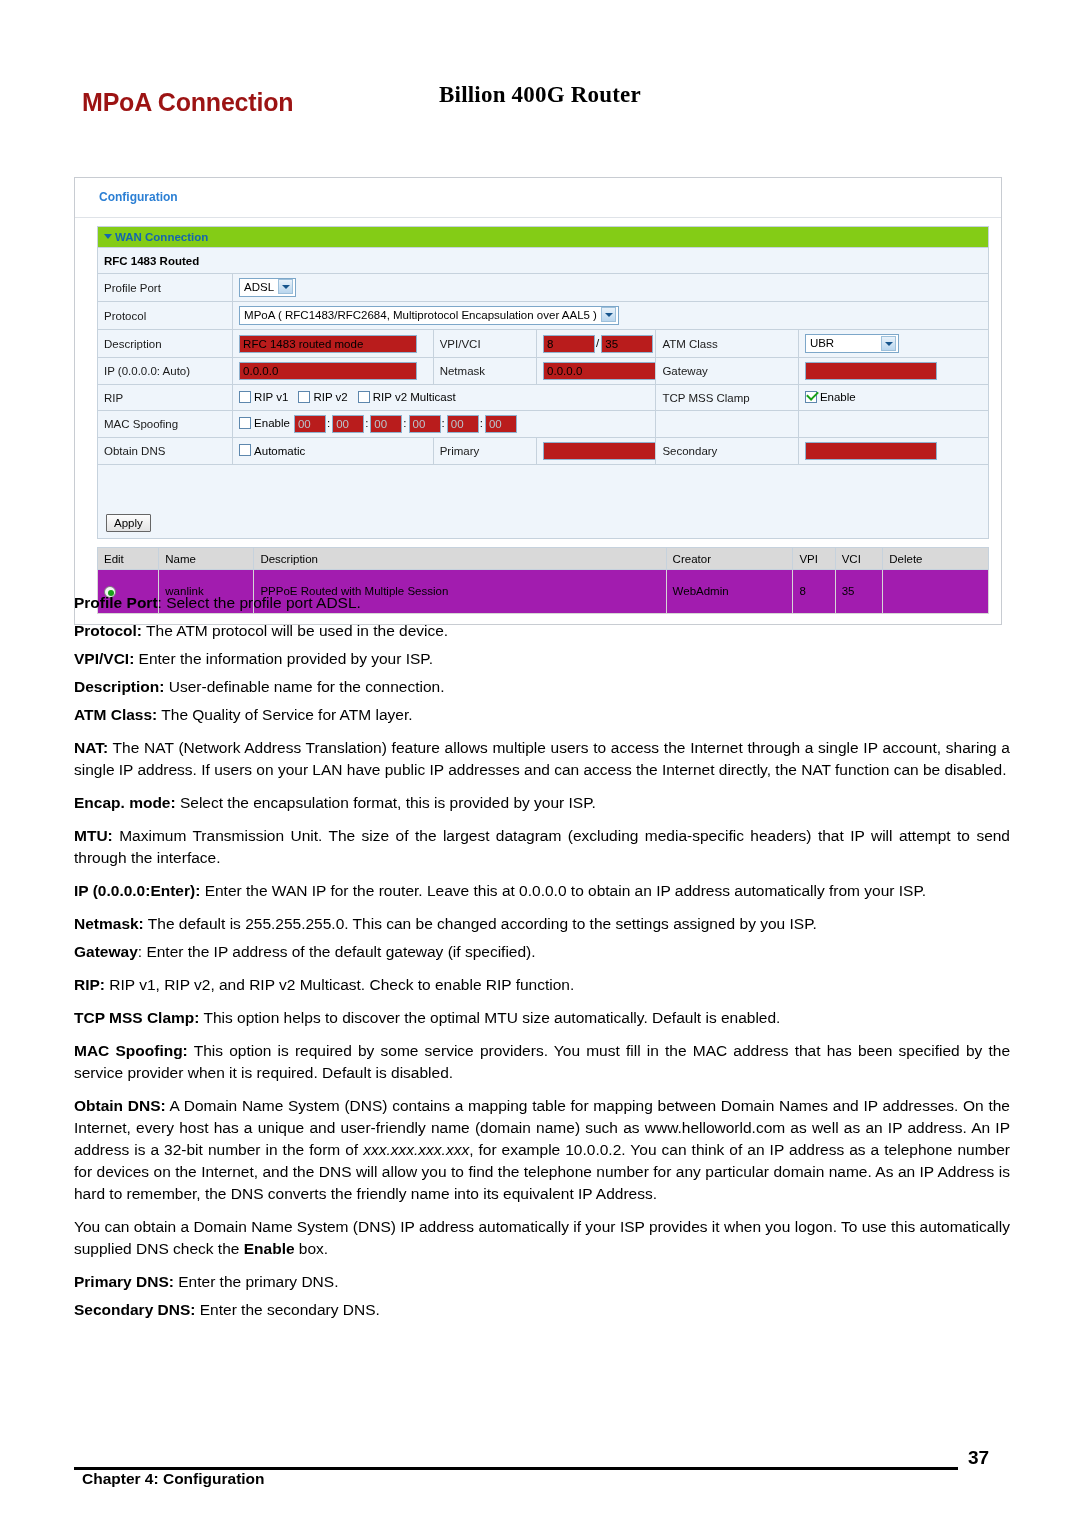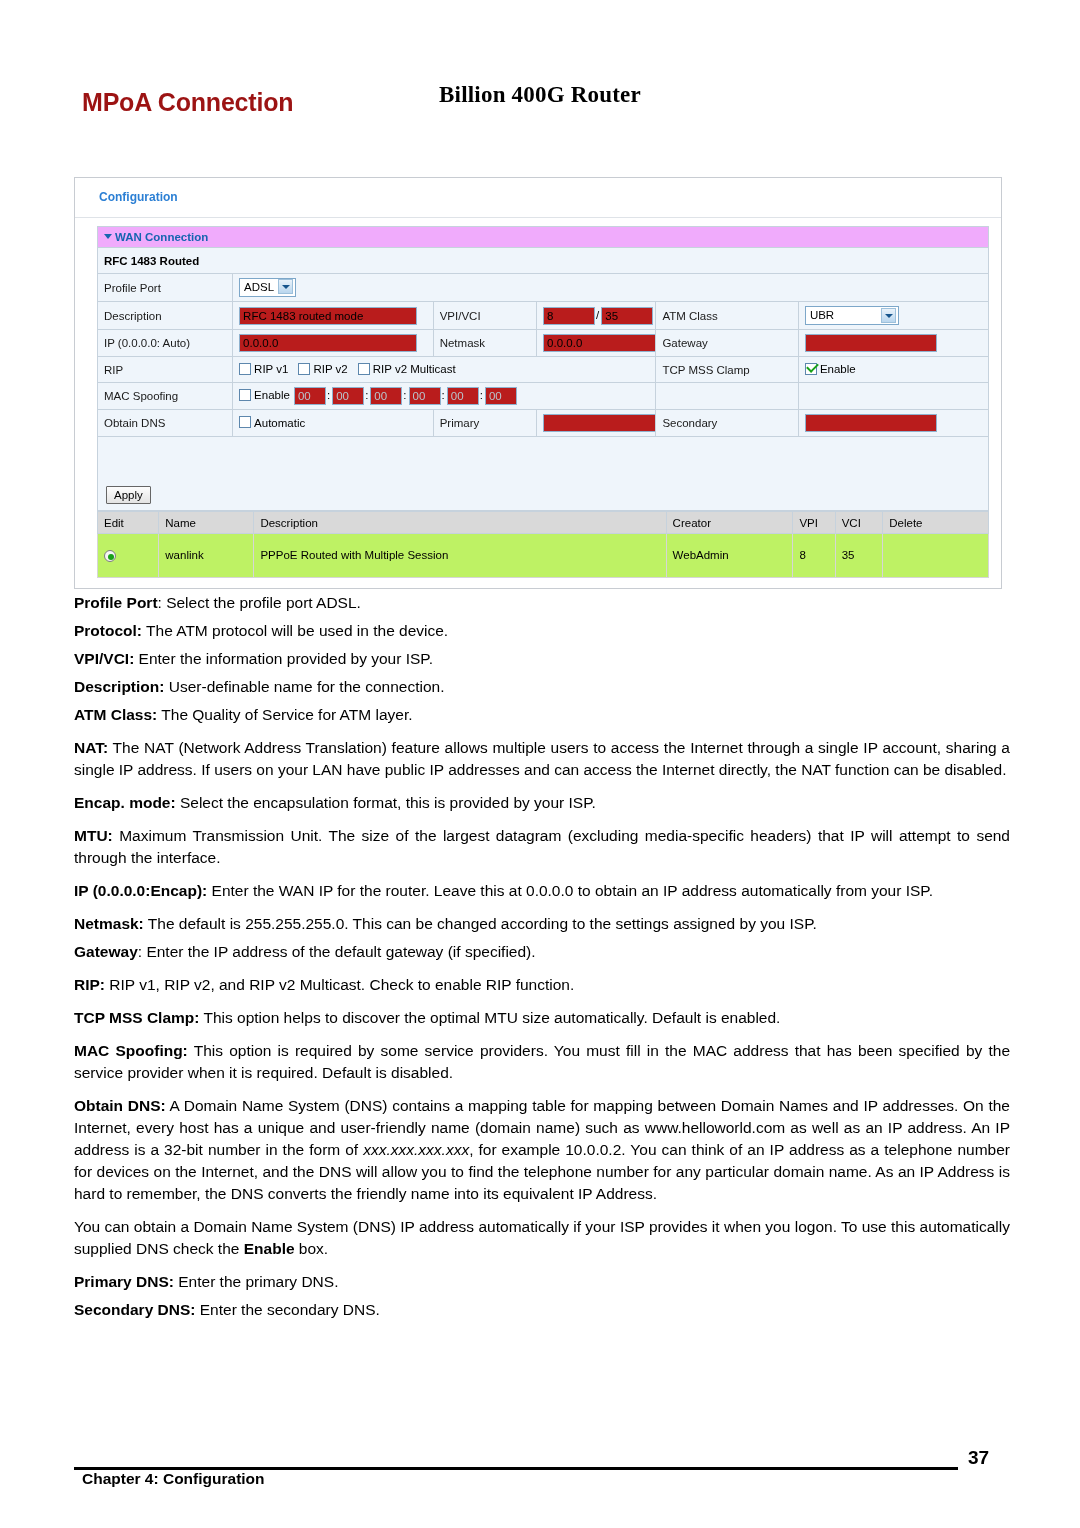--- a/index.html
+++ b/index.html
@@ -50,21 +50,21 @@
     color: #2b7fd4;
     border-bottom: 1px solid #dfe3e8;
     background: #ffffff;
   }
   .panel-body {
     padding: 8px 12px 10px 22px;
     background: #ffffff;
   }
 
   .wan-bar {
-    background: #f0abfc;
+    background: #84cc16;
     border: 1px solid #c6d2dd;
     border-bottom: none;
     font-size: 11.5px;
     font-weight: bold;
     color: #1565b0;
     padding: 4px 6px 4px 6px;
     display: flex;
     align-items: center;
     gap: 3px;
   }
@@ -196,21 +196,21 @@
   table.list th {
     background: #d9d9d9;
     border: 1px solid #c6d2dd;
     font-weight: normal;
     text-align: left;
     padding: 3px 6px;
     height: 22px;
     font-size: 11.5px;
   }
   table.list td {
-    background: #bef264;
+    background: #a21caf;
     border: 1px solid #d6d6d6;
     padding: 15px 6px;
     height: 20px;
     font-size: 11.5px;
   }
   .radio {
     display: inline-block;
     width: 12px; height: 12px;
     border: 1px solid #7d7d7d;
     border-radius: 50%;
@@ -299,20 +299,26 @@
           <td class="sub" colspan="7">RFC 1483 Routed</td>
         </tr>
 
         <tr>
           <td class="lbl">Profile Port</td>
           <td class="plain" colspan="6">
             <span class="sel"><span>ADSL</span><span class="arrow"></span></span>
           </td>
         </tr>
 
+        <tr>
+          <td class="lbl">Protocol</td>
+          <td class="plain" colspan="6">
+            <span class="sel"><span>MPoA ( RFC1483/RFC2684, Multiprotocol Encapsulation over AAL5 )</span><span class="arrow"></span></span>
+          </td>
+        </tr>
 
         <tr>
           <td class="lbl">Description</td>
           <td class="plain">
             <span class="tb" style="width:178px">RFC 1483 routed mode</span>
           </td>
           <td class="lbl">VPI/VCI</td>
           <td class="plain" colspan="2">
             <span class="tb" style="width:52px">8</span><span class="sepslash">/</span><span class="tb" style="width:52px">35</span>
           </td>
@@ -373,21 +379,21 @@
           </td>
         </tr>
 
       </tbody>
     </table>
 
     <div class="applybar">
       <span class="btn">Apply</span>
     </div>
 
-    <table class="list" style="">
+    <table class="list" style="margin-top:8px">
       <colgroup>
         <col style="width:58px">
           <col style="width:90px">
           <col style="width:390px">
         <col style="width:120px">
           <col style="width:40px">
           <col style="width:45px">
           <col style="width:100px">
       </colgroup>
       <thead>
@@ -427,21 +433,21 @@
   <p class="tight"><b>Description:</b><span> User-definable name for the connection.</span></p>
 
   <p><b>ATM Class:</b><span> The Quality of Service for ATM layer.</span></p>
 
   <p><b>NAT:</b><span> The NAT (Network Address Translation) feature allows multiple users to access the Internet through a single IP account, sharing a single IP address. If users on your LAN have public IP addresses and can access the Internet directly, the NAT function can be disabled.</span></p>
 
   <p><b>Encap. mode:</b><span> Select the encapsulation format, this is provided by your ISP.</span></p>
 
   <p><b>MTU:</b><span> Maximum Transmission Unit. The size of the largest datagram (excluding media-specific headers) that IP will attempt to send through the interface.</span></p>
 
-  <p><b>IP (0.0.0.0:Encap):</b><span> Enter the WAN IP for the router. Leave this at 0.0.0.0 to obtain an IP address automatically from your ISP.</span></p>
+  <p><b>IP (0.0.0.0:Enter):</b><span> Enter the WAN IP for the router. Leave this at 0.0.0.0 to obtain an IP address automatically from your ISP.</span></p>
 
   <p class="tight"><b>Netmask:</b><span> The default is 255.255.255.0. This can be changed according to the settings assigned by you ISP.</span></p>
 
   <p><b>Gateway</b><span>: Enter the IP address of the default gateway (if specified).</span></p>
 
   <p><b>RIP:</b><span> RIP v1, RIP v2, and RIP v2 Multicast. Check to enable RIP function.</span></p>
 
   <p><b>TCP MSS Clamp:</b><span> This option helps to discover the optimal MTU size automatically. Default is enabled.</span></p>
 
   <p><b>MAC Spoofing:</b><span> This option is required by some service providers. You must fill in the MAC address that has been specified by the service provider when it is required. Default is disabled.</span></p>

